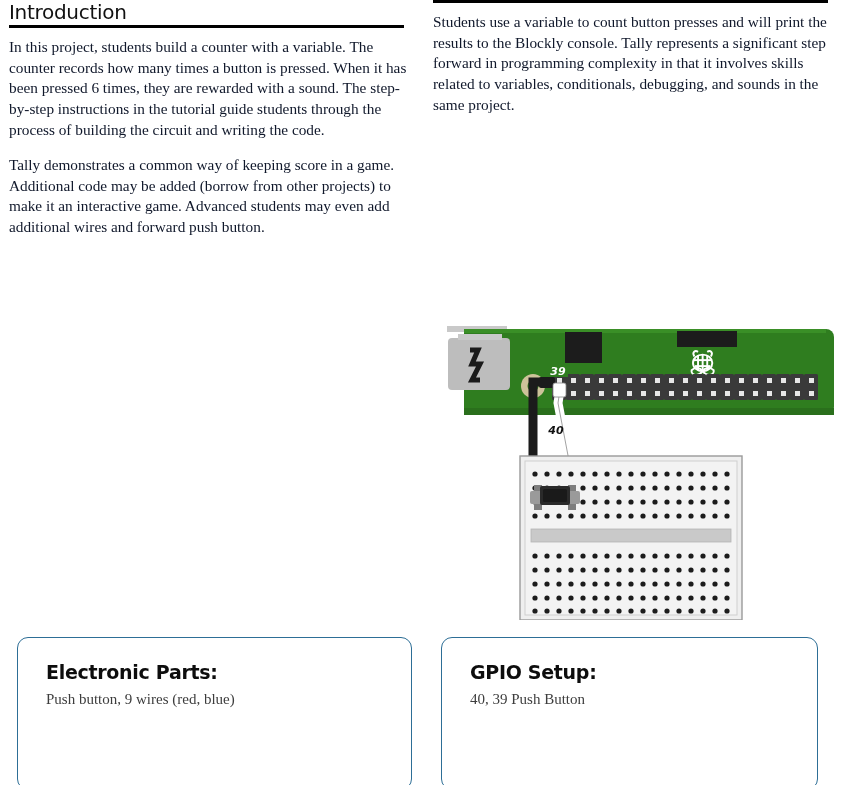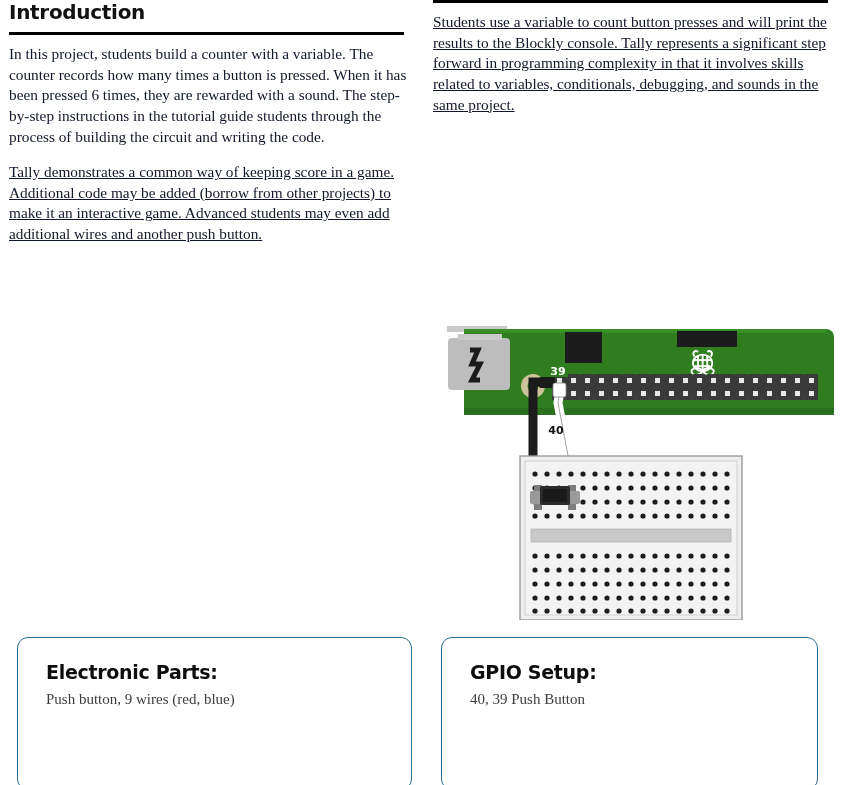--- a/index.html
+++ b/index.html
@@ -25,53 +25,54 @@
   .col {
     width: 421px;
     box-sizing: border-box;
     padding: 0 9px;
   }
   .col-right { padding-left: 12px; padding-right: 9px; }
 
   
   .section-title {
     font-family: "DejaVu Sans", sans-serif;
-    font-weight: bold;
+    font-weight: normal;
     font-size: 20px;
     letter-spacing: -0.3px;
     color: #111111;
     margin: 0;
-    padding: 1px 0 8px 0;
+    padding: 1px 0 1px 0;
     line-height: 1.15;
   }
   .rule {
     height: 3px;
     background: #000000;
     width: 395px;
     margin: 0 0 9px 0;
   }
 
   
   .body-text {
     font-family: "Liberation Serif", serif;
     font-size: 15.3px;
     line-height: 1.35;
     color: #0f172a;
     margin: 0 0 15px 0;
     text-align: left;
   }
-  .body-text:last-child { margin-bottom: 0; text-decoration: underline; }
+  .body-text:last-child { margin-bottom: 0; }
 
   
   .figure {
     position: absolute;
     left: 434px;
     top: 308px;
     width: 405px;
     height: 312px;
+    font-style: italic;
   }
 
   
   .cards {
     position: absolute;
     left: 0;
     top: 637px;
     width: 843px;
     display: flex;
   }
@@ -105,21 +106,21 @@
 </style>
 </head>
 <body>
 
 <div class="columns">
 
   <div class="col col-left">
     <h2 class="section-title">Introduction</h2>
     <div class="rule"></div>
     <p class="body-text">In this project, students build a counter with a variable. The counter records how many times a button is pressed. When it has been pressed 6 times, they are rewarded with a sound. The step-by-step instructions in the tutorial guide students through the process of building the circuit and writing the code.</p>
-    <p class="body-text">Tally demonstrates a common way of keeping score in a game. Additional code may be added (borrow from other projects) to make it an interactive game. Advanced students may even add additional wires and another push button.</p>
+    <p class="body-text">Tally demonstrates a common way of keeping score in a game. Additional code may be added (borrow from other projects) to make it an interactive game. Advanced students may even add additional wires and forward push button.</p>
   </div>
 
   <div class="col col-right">
     <div class="rule"></div>
     <p class="body-text">Students use a variable to count button presses and will print the results to the Blockly console.  Tally represents a significant step forward in programming complexity in that it involves skills related to variables, conditionals, debugging, and sounds in the same project.</p>
   </div>
 
 </div>
 
 <div class="figure">

